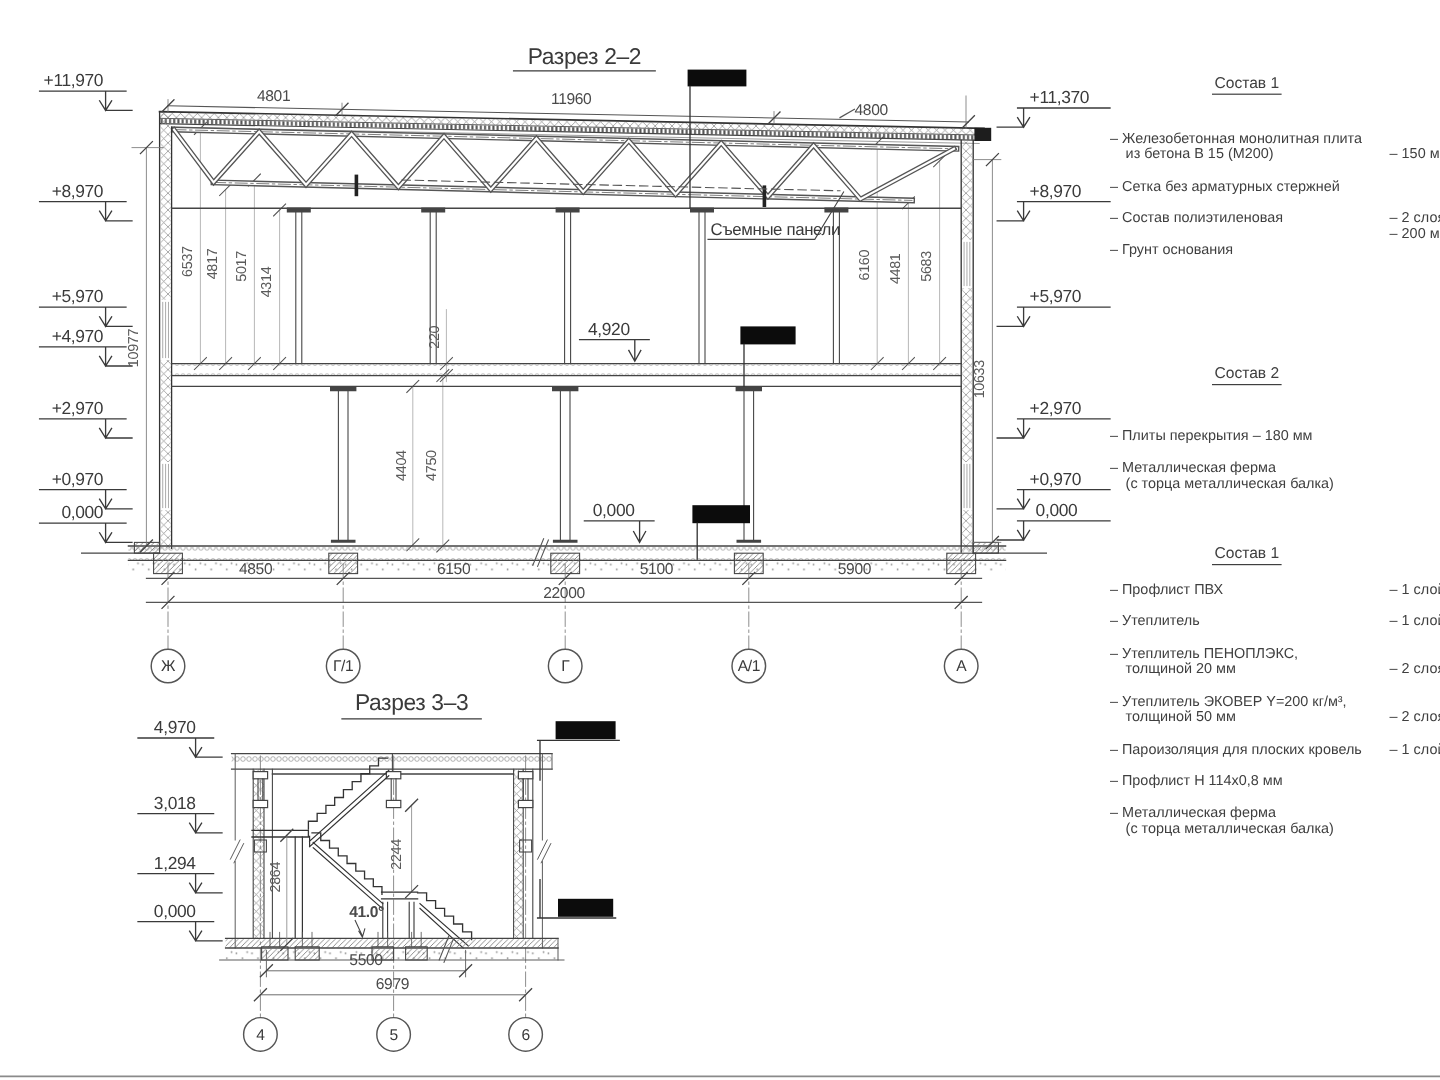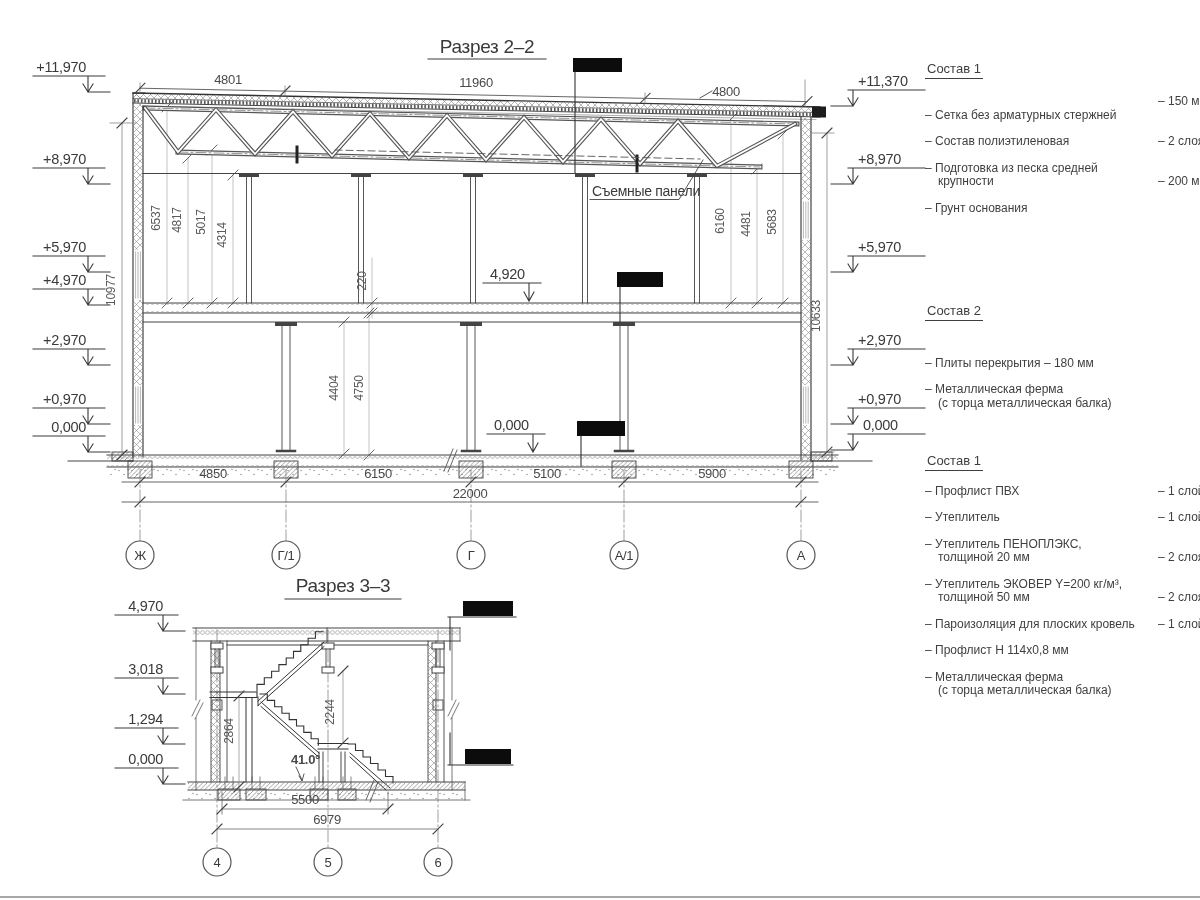--- a/index.html
+++ b/index.html
@@ -9,21 +9,21 @@
   svg text{font-family:"Liberation Sans",sans-serif;fill:#3a3a3a;letter-spacing:-0.3px;}
   .t-title{font-size:19px;}
   .t-elev{font-size:14.5px;}
   .t-dim{font-size:13px;fill:#4a4a4a;}
   .t-vdim{font-size:12px;fill:#5a5a5a;}
   .t-grid{font-size:13px;}
   .t-call{font-size:14px;}
   
   .legend{position:absolute;left:925px;top:0;width:390px;font-size:12px;line-height:13.5px;color:#3f3f3f;}
   .lg{position:absolute;left:0;width:390px;}
-  .lg-title{width:228px;font-size:13px;margin-bottom:0;}
+  .lg-title{width:228px;text-align:center;font-size:13px;margin-bottom:0;}
   .lg-title span{display:inline-block;border-bottom:1px solid #3f3f3f;padding:0 2px 2px 2px;}
   .lg-items{margin-top:0;}
   .lg-item{position:relative;margin-bottom:13px;}
   .nm{white-space:pre-line;padding-left:13px;text-indent:-13px;max-width:235px;}
   .vl{position:absolute;left:233px;bottom:0;white-space:nowrap;}
   #lg1 .lg-items{margin-top:30px;}
   #lg2 .lg-items{margin-top:36px;}
   #lg3 .lg-items{margin-top:14px;}
 </style>
 </head>
@@ -349,33 +349,33 @@
 </g>
 
 <path d="M0,897 H1200" stroke="#8a8a8a" stroke-width="1.5"></path>
 </svg>
 
 <div class="legend">
   <section class="lg" id="lg1" style="top:62px">
     <div class="lg-title"><span>Состав 1</span></div>
     <div class="lg-items">
         <div class="lg-item">
+        <div class="nm">– Железобетонная  монолитная плита
+из бетона В 15 (М200)</div>
         <div class="vl">– 150 мм</div>
       </div>
         <div class="lg-item">
         <div class="nm">– Сетка без арматурных стержней</div>
         <div class="vl"></div>
       </div>
         <div class="lg-item">
         <div class="nm">– Состав полиэтиленовая</div>
         <div class="vl">–  2 слоя</div>
       </div>
         <div class="lg-item">
-        <div class="nm">– Подготовка из песка средней
-крупности</div>
         <div class="vl">– 200 мм</div>
       </div>
         <div class="lg-item">
         <div class="nm">– Грунт основания</div>
         <div class="vl"></div>
       </div>
       </div>
   </section>
   <section class="lg" id="lg2" style="top:304px">
     <div class="lg-title"><span>Состав 2</span></div>

